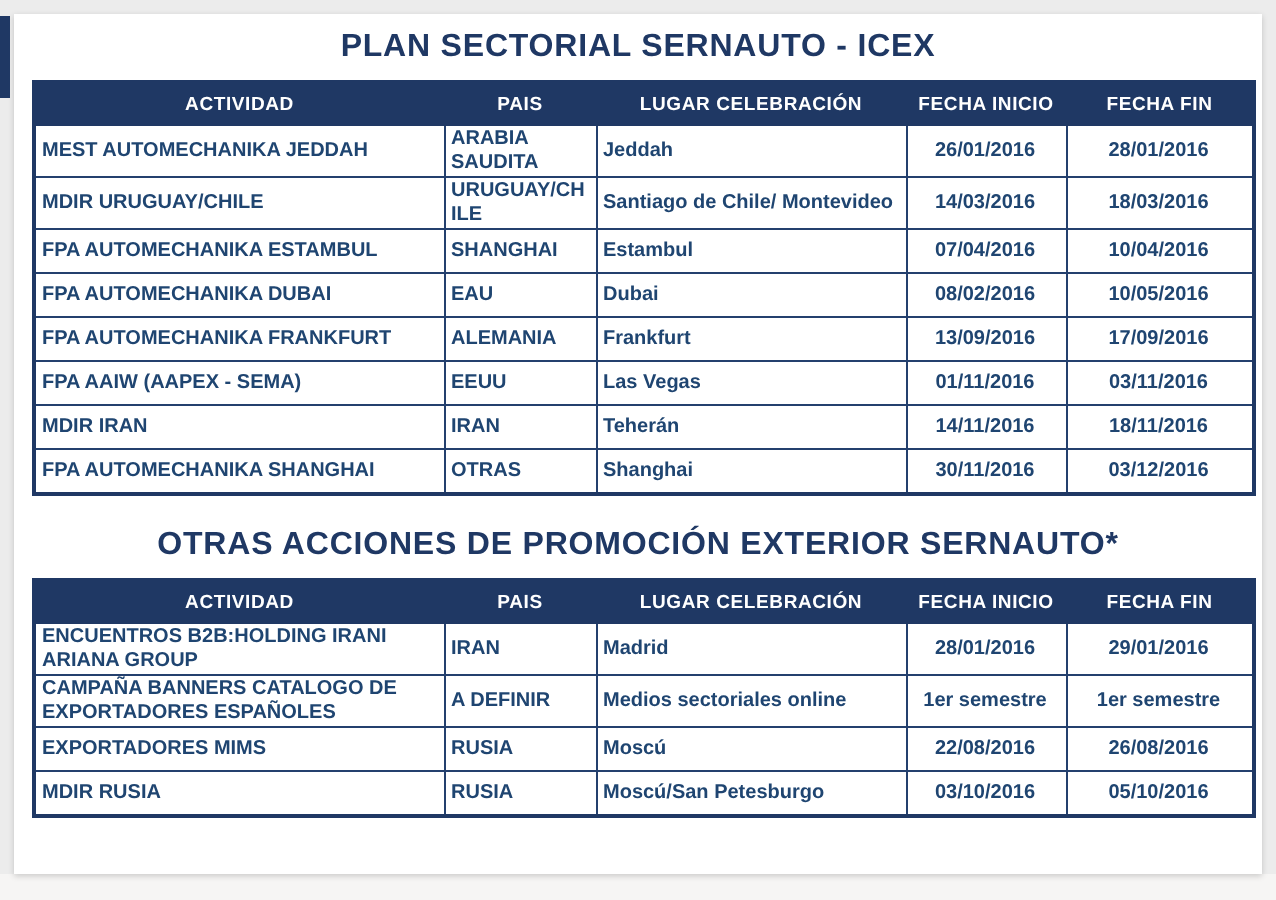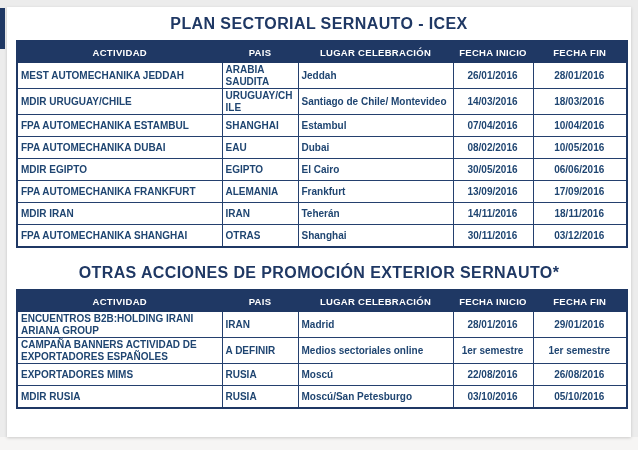--- a/index.html
+++ b/index.html
@@ -132,32 +132,32 @@
               <td class="c4">10/04/2016</td>
             </tr>
             <tr>
               <td class="c0">FPA AUTOMECHANIKA DUBAI</td>
               <td class="c1">EAU</td>
               <td class="c2">Dubai</td>
               <td class="c3">08/02/2016</td>
               <td class="c4">10/05/2016</td>
             </tr>
             <tr>
-              <td class="c0">MDIR EGIPTO</td>
-              <td class="c1">EGIPTO</td>
-              <td class="c2">El Cairo</td>
-              <td class="c3">30/05/2016</td>
-              <td class="c4">06/06/2016</td>
-            </tr>
-            <tr>
               <td class="c0">FPA AUTOMECHANIKA FRANKFURT</td>
               <td class="c1">ALEMANIA</td>
               <td class="c2">Frankfurt</td>
               <td class="c3">13/09/2016</td>
               <td class="c4">17/09/2016</td>
+            </tr>
+            <tr>
+              <td class="c0">FPA AAIW (AAPEX - SEMA)</td>
+              <td class="c1">EEUU</td>
+              <td class="c2">Las Vegas</td>
+              <td class="c3">01/11/2016</td>
+              <td class="c4">03/11/2016</td>
             </tr>
             <tr>
               <td class="c0">MDIR IRAN</td>
               <td class="c1">IRAN</td>
               <td class="c2">Teherán</td>
               <td class="c3">14/11/2016</td>
               <td class="c4">18/11/2016</td>
             </tr>
             <tr>
               <td class="c0">FPA AUTOMECHANIKA SHANGHAI</td>
@@ -191,21 +191,21 @@
           </thead>
           <tbody>
             <tr>
               <td class="c0">ENCUENTROS B2B:HOLDING IRANI ARIANA GROUP</td>
               <td class="c1">IRAN</td>
               <td class="c2">Madrid</td>
               <td class="c3">28/01/2016</td>
               <td class="c4">29/01/2016</td>
             </tr>
             <tr>
-              <td class="c0">CAMPAÑA  BANNERS ACTIVIDAD DE EXPORTADORES ESPAÑOLES</td>
+              <td class="c0">CAMPAÑA  BANNERS CATALOGO DE EXPORTADORES ESPAÑOLES</td>
               <td class="c1">A DEFINIR</td>
               <td class="c2">Medios sectoriales online</td>
               <td class="c3">1er semestre</td>
               <td class="c4">1er semestre</td>
             </tr>
             <tr>
               <td class="c0">EXPORTADORES MIMS</td>
               <td class="c1">RUSIA</td>
               <td class="c2">Moscú</td>
               <td class="c3">22/08/2016</td>

